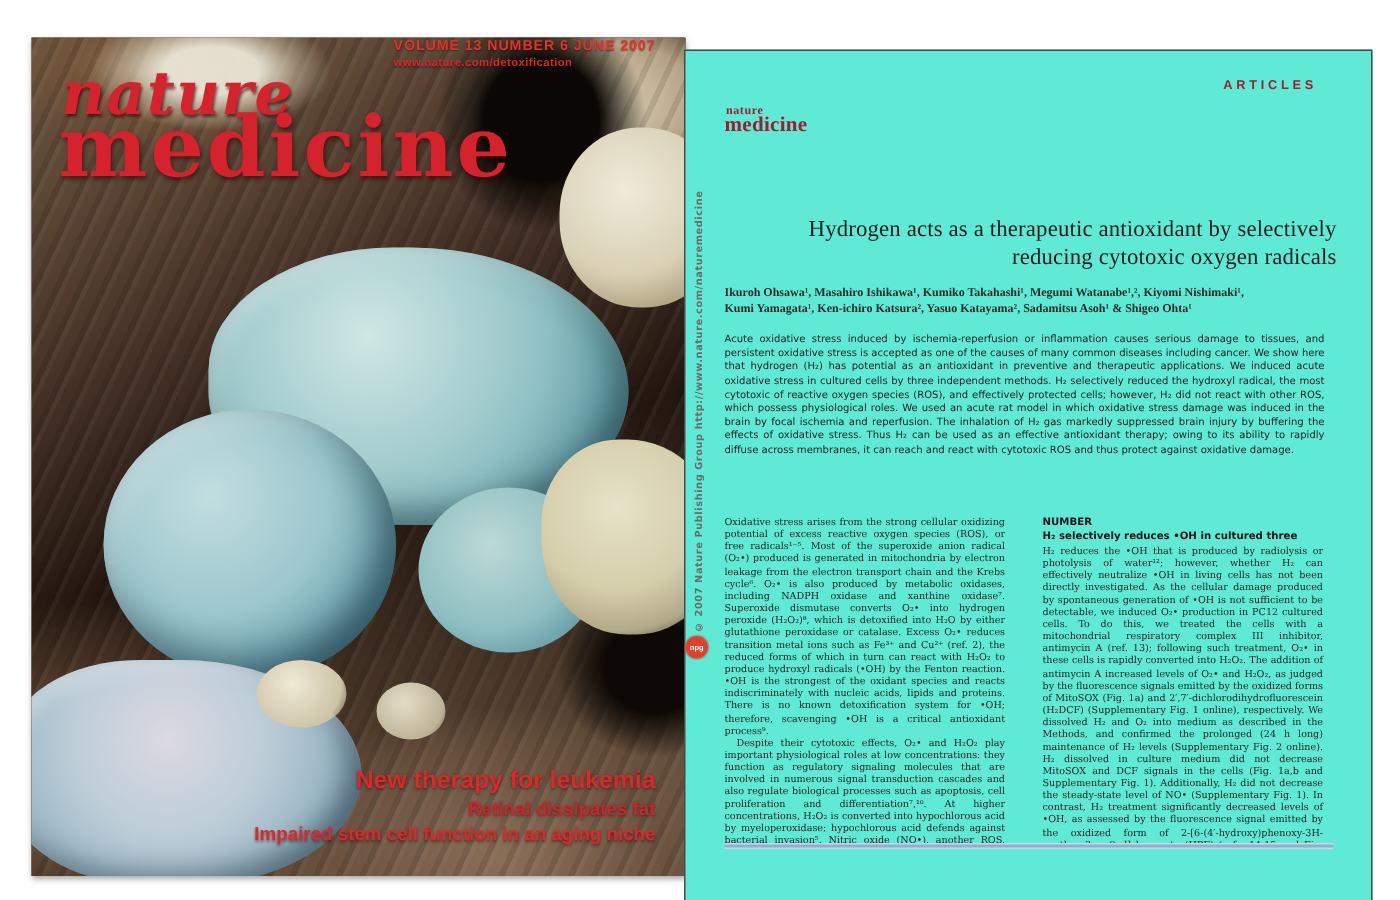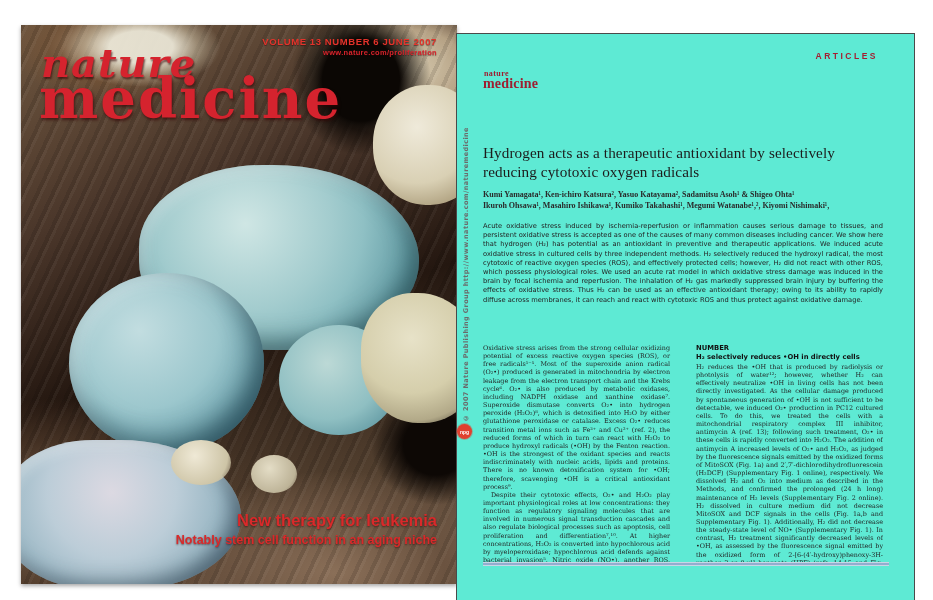--- a/index.html
+++ b/index.html
@@ -46,21 +46,21 @@
     background:radial-gradient(circle at 40% 35%,#bcd9d6 0%,#8fbfc2 55%,#5e96a0 85%,rgba(50,90,100,0) 100%);}
   .blob-lav-bottom{left:-15px;top:415px;width:235px;height:150px;border-radius:42% 58% 55% 45%;
     background:radial-gradient(circle at 45% 35%,#dcd9e2 0%,#bccdd8 40%,#9db9c6 65%,#6e8fa0 90%,rgba(60,80,95,0) 100%);
     box-shadow:inset -8px -8px 18px rgba(30,45,60,.5), inset 6px 6px 12px rgba(255,255,255,.4);}
   .blob-bump1{left:150px;top:415px;width:60px;height:45px;border-radius:50%;
     background:radial-gradient(circle at 40% 35%,#efe9d6 0%,#cdc4a6 70%,rgba(120,100,70,0) 100%);}
   .blob-bump2{left:230px;top:430px;width:46px;height:38px;border-radius:50%;
     background:radial-gradient(circle at 40% 35%,#e4ddc6 0%,#bdb397 70%,rgba(110,95,65,0) 100%);}
 
   .cover-volume{
-    position:absolute;right:20px;top:11px;text-align:right;line-height:1.25;
+    position:absolute;right:20px;top:0;text-align:left;line-height:1.25;
   }
   .cover-volume .vol{
     font-weight:bold;font-size:9.5px;letter-spacing:.6px;color:#e4332b;
     text-shadow:0 1px 1px rgba(40,0,0,.5);
   }
   .cover-volume .url{
     font-weight:bold;font-size:7.5px;letter-spacing:.3px;color:#d8242c;
     text-shadow:0 1px 1px rgba(40,0,0,.5);
   }
   .cover-logo{position:absolute;left:20px;top:18px;color:#d5232e;}
@@ -87,35 +87,35 @@
   .articles-label{
     position:absolute;top:17px;right:36px;
     color:#a41e31;font-weight:bold;font-size:8.5px;letter-spacing:2.5px;
   }
   .journal-logo{position:absolute;left:26px;top:36px;color:#9e1d30;font-family:"Liberation Serif",serif;}
   .journal-logo .jl1{font-size:8px;font-weight:bold;letter-spacing:.4px;line-height:1;margin-left:1px;}
   .journal-logo .jl2{font-size:14px;font-weight:bold;letter-spacing:.2px;line-height:1;margin-top:-1px;}
   .article-title{
     position:absolute;left:26px;top:110px;width:408px;
     font-family:"Liberation Serif",serif;font-size:15.2px;line-height:1.22;
-    color:#1c1c1c;letter-spacing:.1px;
+    color:#1c1c1c;letter-spacing:.1px;text-align:right;
   }
   .authors{
     position:absolute;left:26px;top:156px;width:404px;
     font-family:"Liberation Serif",serif;font-weight:bold;font-size:8px;
     line-height:1.35;color:#2a2a2a;
   }
   .abstract{
     position:absolute;left:26px;top:188px;width:400px;
     font-family:"DejaVu Sans",sans-serif;font-weight:normal;font-size:6.7px;
     line-height:9.2px;color:#222;text-align:justify;
   }
   .columns{
     position:absolute;left:26px;top:310px;width:400px;height:222px;
-    display:flex;gap:25px;overflow:hidden;justify-content:space-between;
+    display:flex;gap:25px;overflow:hidden;
   }
   .col{width:187px;}
   .body-text{
     font-family:"DejaVu Serif",serif;font-size:6.4px;line-height:8.15px;
     color:#1f1f1f;text-align:justify;
   }
   .body-text p{margin:0;}
   .body-text p.indent{text-indent:8px;}
   .results-heading{
     font-family:"DejaVu Sans",sans-serif;font-weight:bold;font-size:6.8px;
@@ -154,59 +154,60 @@
   <div class="blob blob-teal-top"></div>
   <div class="blob blob-teal-ball"></div>
   <div class="blob blob-teal-small"></div>
   <div class="blob blob-cream-mid"></div>
   <div class="blob blob-lav-bottom"></div>
   <div class="blob blob-bump1"></div>
   <div class="blob blob-bump2"></div>
 
   <div class="cover-volume">
     <div class="vol">VOLUME 13  NUMBER 6  JUNE 2007</div>
-    <div class="url">www.nature.com/proliferation</div>
+    <div class="url">www.nature.com/detoxification</div>
   </div>
 
   <div class="cover-logo">
     <div class="nat">nature</div>
     <div class="med">medicine</div>
   </div>
 
   <div class="coverlines">
     <div class="cl1">New therapy for leukemia</div>
-    <div class="cl3">Notably stem cell function in an aging niche</div>
+    <div class="cl2">Retinal dissipates fat</div>
+    <div class="cl3">Impaired stem cell function in an aging niche</div>
   </div>
 </div>
 
 <div class="page">
   <div class="articles-label">ARTICLES</div>
 
   <div class="journal-logo">
     <div class="jl1">nature</div>
     <div class="jl2">medicine</div>
   </div>
 
   <div class="article-title">Hydrogen acts as a therapeutic antioxidant by selectively reducing cytotoxic oxygen radicals</div>
 
   <div class="authors">
+    <div>Ikuroh Ohsawa¹, Masahiro Ishikawa¹, Kumiko Takahashi¹, Megumi Watanabe¹,², Kiyomi Nishimaki¹,</div>
     <div>Kumi Yamagata¹, Ken-ichiro Katsura², Yasuo Katayama², Sadamitsu Asoh¹ &amp; Shigeo Ohta¹</div>
-    <div>Ikuroh Ohsawa¹, Masahiro Ishikawa¹, Kumiko Takahashi¹, Megumi Watanabe¹,², Kiyomi Nishimaki¹,</div>
   </div>
 
   <div class="abstract">Acute oxidative stress induced by ischemia-reperfusion or inflammation causes serious damage to tissues, and persistent oxidative stress is accepted as one of the causes of many common diseases including cancer. We show here that hydrogen (H₂) has potential as an antioxidant in preventive and therapeutic applications. We induced acute oxidative stress in cultured cells by three independent methods. H₂ selectively reduced the hydroxyl radical, the most cytotoxic of reactive oxygen species (ROS), and effectively protected cells; however, H₂ did not react with other ROS, which possess physiological roles. We used an acute rat model in which oxidative stress damage was induced in the brain by focal ischemia and reperfusion. The inhalation of H₂ gas markedly suppressed brain injury by buffering the effects of oxidative stress. Thus H₂ can be used as an effective antioxidant therapy; owing to its ability to rapidly diffuse across membranes, it can reach and react with cytotoxic ROS and thus protect against oxidative damage.</div>
 
   <div class="columns">
     <div class="col body-text">
       <p>Oxidative stress arises from the strong cellular oxidizing potential of excess reactive oxygen species (ROS), or free radicals¹⁻⁵. Most of the superoxide anion radical (O₂•) produced is generated in mitochondria by electron leakage from the electron transport chain and the Krebs cycle⁶. O₂• is also produced by metabolic oxidases, including NADPH oxidase and xanthine oxidase⁷. Superoxide dismutase converts O₂• into hydrogen peroxide (H₂O₂)⁸, which is detoxified into H₂O by either glutathione peroxidase or catalase. Excess O₂• reduces transition metal ions such as Fe³⁺ and Cu²⁺ (ref. 2), the reduced forms of which in turn can react with H₂O₂ to produce hydroxyl radicals (•OH) by the Fenton reaction. •OH is the strongest of the oxidant species and reacts indiscriminately with nucleic acids, lipids and proteins. There is no known detoxification system for •OH; therefore, scavenging •OH is a critical antioxidant process⁹.</p>
       <p class="indent">Despite their cytotoxic effects, O₂• and H₂O₂ play important physiological roles at low concentrations: they function as regulatory signaling molecules that are involved in numerous signal transduction cascades and also regulate biological processes such as apoptosis, cell proliferation and differentiation⁷,¹⁰. At higher concentrations, H₂O₂ is converted into hypochlorous acid by myeloperoxidase; hypochlorous acid defends against bacterial invasion⁵. Nitric oxide (NO•), another ROS, functions as a neurotransmitter and is essential for the dilation of blood vessels¹¹. Thus, cytotoxic radicals such as •OH must be neutralized without compromising the essential biological activities of other, physiologically beneficial, ROS. Here we demonstrate that molecular hydrogen (dihydrogen, H₂) can alleviate •OH-induced cytotoxicity without affecting the other ROS, and propose that H₂ has potential as an antioxidant for preventive and therapeutic applications.</p>
     </div>
     <div class="col">
       <div class="results-heading">NUMBER</div>
-      <div class="results-subheading">H₂ selectively reduces •OH in directly cells</div>
+      <div class="results-subheading">H₂ selectively reduces •OH in cultured three</div>
       <div class="body-text">H₂ reduces the •OH that is produced by radiolysis or photolysis of water¹²; however, whether H₂ can effectively neutralize •OH in living cells has not been directly investigated. As the cellular damage produced by spontaneous generation of •OH is not sufficient to be detectable, we induced O₂• production in PC12 cultured cells. To do this, we treated the cells with a mitochondrial respiratory complex III inhibitor, antimycin A (ref. 13); following such treatment, O₂• in these cells is rapidly converted into H₂O₂. The addition of antimycin A increased levels of O₂• and H₂O₂, as judged by the fluorescence signals emitted by the oxidized forms of MitoSOX (Fig. 1a) and 2′,7′-dichlorodihydrofluorescein (H₂DCF) (Supplementary Fig. 1 online), respectively. We dissolved H₂ and O₂ into medium as described in the Methods, and confirmed the prolonged (24 h long) maintenance of H₂ levels (Supplementary Fig. 2 online). H₂ dissolved in culture medium did not decrease MitoSOX and DCF signals in the cells (Fig. 1a,b and Supplementary Fig. 1). Additionally, H₂ did not decrease the steady-state level of NO• (Supplementary Fig. 1). In contrast, H₂ treatment significantly decreased levels of •OH, as assessed by the fluorescence signal emitted by the oxidized form of 2-[6-(4′-hydroxy)phenoxy-3H-xanthen-3-on-9-yl] benzoate (HPF) (refs. 14,15 and Fig. 1c,d). When we exposed the cells to antimycin A (30 μg/ml) in the absence of H₂, the HPF signals increased in both the nuclear region and the cytoplasm, probably because H₂O₂ diffused from the mitochondria to produce •OH. Notably, H₂ decreased •OH levels even in the nuclear region (Fig. 1c).</div>
     </div>
   </div>
 
   <div class="footer-rule"></div>
 
   <div class="copyright-vert">© 2007 Nature Publishing Group  http://www.nature.com/naturemedicine</div>
   <div class="npg-logo">npg</div>
 </div>
 

